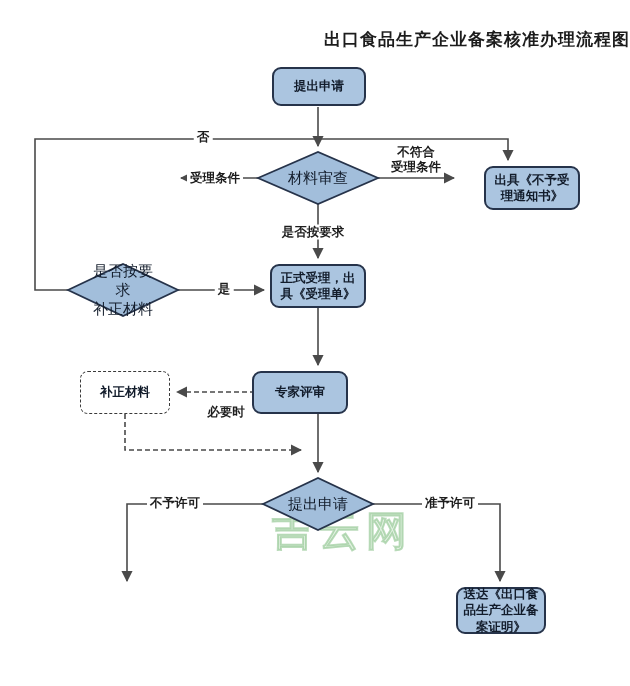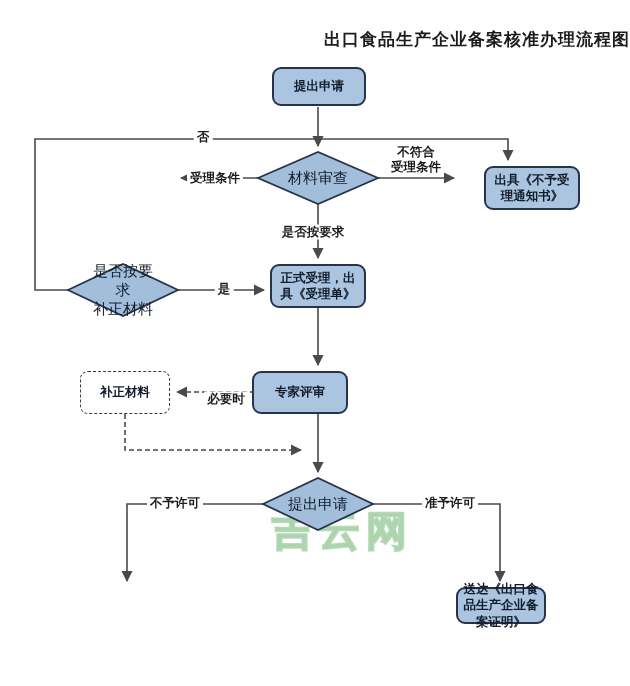--- a/index.html
+++ b/index.html
@@ -11,21 +11,21 @@
   .canvas{
     position:relative;width:630px;height:686px;background:#ffffff;
     font-family:"Liberation Sans","DejaVu Sans",sans-serif;overflow:hidden;
   }
   .title{
     position:absolute;top:28px;left:0;width:100%;text-align:right;
     font-size:17px;font-weight:600;color:#1c1c1c;letter-spacing:1px;z-index:3;
   }
   .watermark{
     position:absolute;left:272px;top:504px;z-index:1;
-    font-size:41px;font-weight:bold;letter-spacing:6px;
+    font-size:41px;font-weight:normal;letter-spacing:6px;
     color:rgba(150,205,150,0.28);
     -webkit-text-stroke:2px rgba(130,190,130,0.55);
     user-select:none;
   }
   svg.wires{position:absolute;left:0;top:0;z-index:2;}
   .connector{fill:none;stroke:var(--line);stroke-width:1.6;}
   .dashed{stroke-dasharray:5 3;}
   .arrowhead{fill:var(--line);}
   .diamond-shape{fill:var(--diamond-fill);stroke:var(--node-border);stroke-width:1.8;}
   .box{
@@ -110,32 +110,32 @@
 
   <div class="box" style="left:252px;top:371px;width:96px;height:43px">
     <span>专家评审</span>
   </div>
 
   <div class="box dashed-box" style="left:80px;top:371px;width:90px;height:43px">
     <span>补正材料</span>
   </div>
 
 
-  <div class="box" style="left:456px;top:587px;width:90px;height:37px">
+  <div class="box" style="left:456px;top:587px;width:90px;height:47px">
     <span>送达《出口食品生产企业备案证明》</span>
   </div>
 
   <div class="dlabel" style="left:318px;top:178px">材料审查</div>
   <div class="dlabel" style="left:123px;top:290px;width:70px">是否按要求
 补正材料</div>
   <div class="dlabel" style="left:318px;top:504px">提出申请</div>
 
   <div class="elabel" style="left:203px;top:137px">否</div>
   <div class="elabel" style="left:215px;top:178px">受理条件</div>
   <div class="elabel" style="left:416px;top:160px">不符合
 受理条件</div>
   <div class="elabel" style="left:313px;top:232px">是否按要求</div>
   <div class="elabel" style="left:224px;top:289px">是</div>
-  <div class="elabel" style="left:226px;top:399px">必要时</div>
+  <div class="elabel" style="left:226px;top:412px">必要时</div>
   <div class="elabel" style="left:175px;top:503px">不予许可</div>
   <div class="elabel" style="left:450px;top:503px">准予许可</div>
 
 </div>
 
 </body></html>

